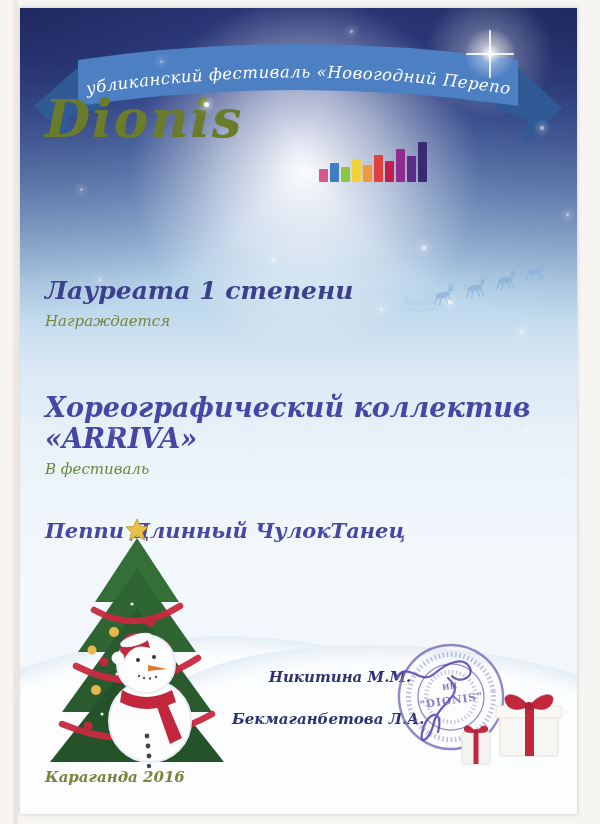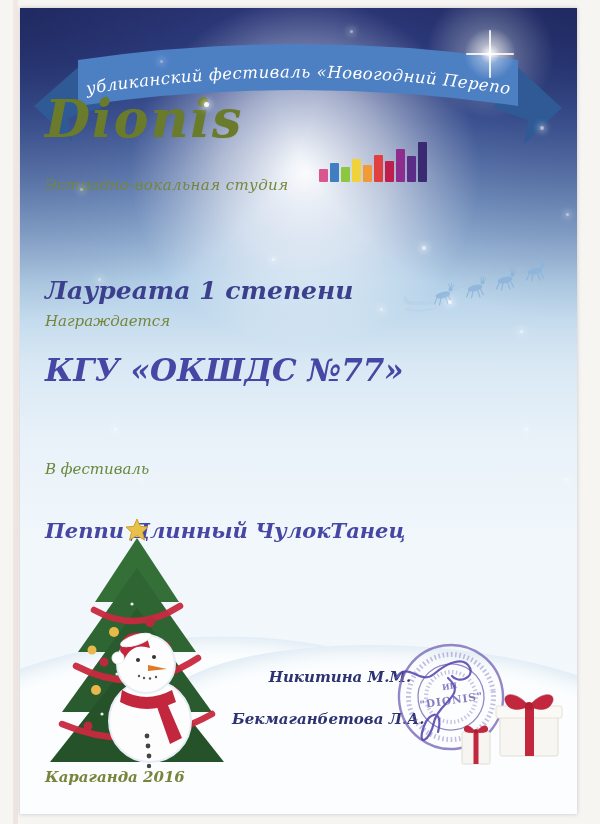--- a/index.html
+++ b/index.html
@@ -111,21 +111,20 @@
         <div class="bar" style="background: rgb(141, 198, 63); height: 15px;"></div>
         <div class="bar" style="background: rgb(242, 210, 58); height: 23px;"></div>
         <div class="bar" style="background: rgb(242, 154, 56); height: 17px;"></div>
         <div class="bar" style="background: rgb(224, 64, 64); height: 27px;"></div>
         <div class="bar" style="background: rgb(192, 31, 78); height: 21px;"></div>
         <div class="bar" style="background: rgb(142, 45, 142); height: 33px;"></div>
         <div class="bar" style="background: rgb(91, 45, 134); height: 26px;"></div>
         <div class="bar" style="background: rgb(58, 42, 114); height: 40px;"></div>
       </div>
   </div>
-  <div class="abs ctr studio-line">Эстрадно-вокальная студия</div>
 
 
   <div class="abs ctr award-line">Лауреата 1 степени</div>
   <div class="abs ctr presented-line">Награждается</div>
 
   <svg class="abs" style="left:382px;top:248px" width="165" height="58" viewBox="0 0 165 58">
     <defs>
       <g id="deer" fill="#8fb6da" stroke="#8fb6da">
         <ellipse cx="11" cy="9" rx="7.5" ry="3.2" transform="rotate(-14 11 9)" stroke="none"></ellipse>
         <circle cx="18.5" cy="3.6" r="2" stroke="none"></circle>
@@ -135,21 +134,21 @@
     </defs>
     <path d="M2,40 Q0,48 8,49 L26,49 Q33,49 33,42 L31,33 L27,34 L29,41 Q29,45 24,45 L9,45 Q4,45 6,41 Z" fill="#b9d4ea"></path>
     <path d="M4,53 Q16,57 34,52" stroke="#b9d4ea" stroke-width="1.6" fill="none" stroke-linecap="round"></path>
     <path d="M33,40 C60,30 90,22 122,12" stroke="#a7c6e2" stroke-width=".8" fill="none" opacity=".6"></path>
     <use href="#deer" x="30" y="30" opacity=".85"></use>
     <use href="#deer" x="62" y="23" opacity=".9"></use>
     <use href="#deer" x="92" y="15"></use>
     <use href="#deer" x="122" y="6"></use>
   </svg>
 
-  <div class="abs ctr recipient-1">КГУ «ОКШДС №77»</div>
+  <div class="abs ctr recipient-2">Хореографический коллектив «ARRIVA»</div>
 
   <div class="abs ctr nomination-label">В фестиваль</div>
   <div class="abs ctr performance-line">Пеппи Длинный ЧулокТанец</div>
 
   <svg class="abs" style="left:12px;top:506px" width="212" height="264" viewBox="0 0 212 264">
     <polygon points="105,5 108.3,12.4 116,13 110.4,18.3 112.6,26 105,21.5 97.4,26 99.6,18.3 94,13 101.7,12.4" fill="#e9c04a" stroke="#caa030" stroke-width="1"></polygon>
     <g>
       <path d="M105,24 L63,88 L147,88 Z" fill="#356f38"></path>
       <path d="M105,54 L46,138 L164,138 Z" fill="#2f6533"></path>
       <path d="M105,94 L30,198 L180,198 Z" fill="#2a5b2e"></path>

